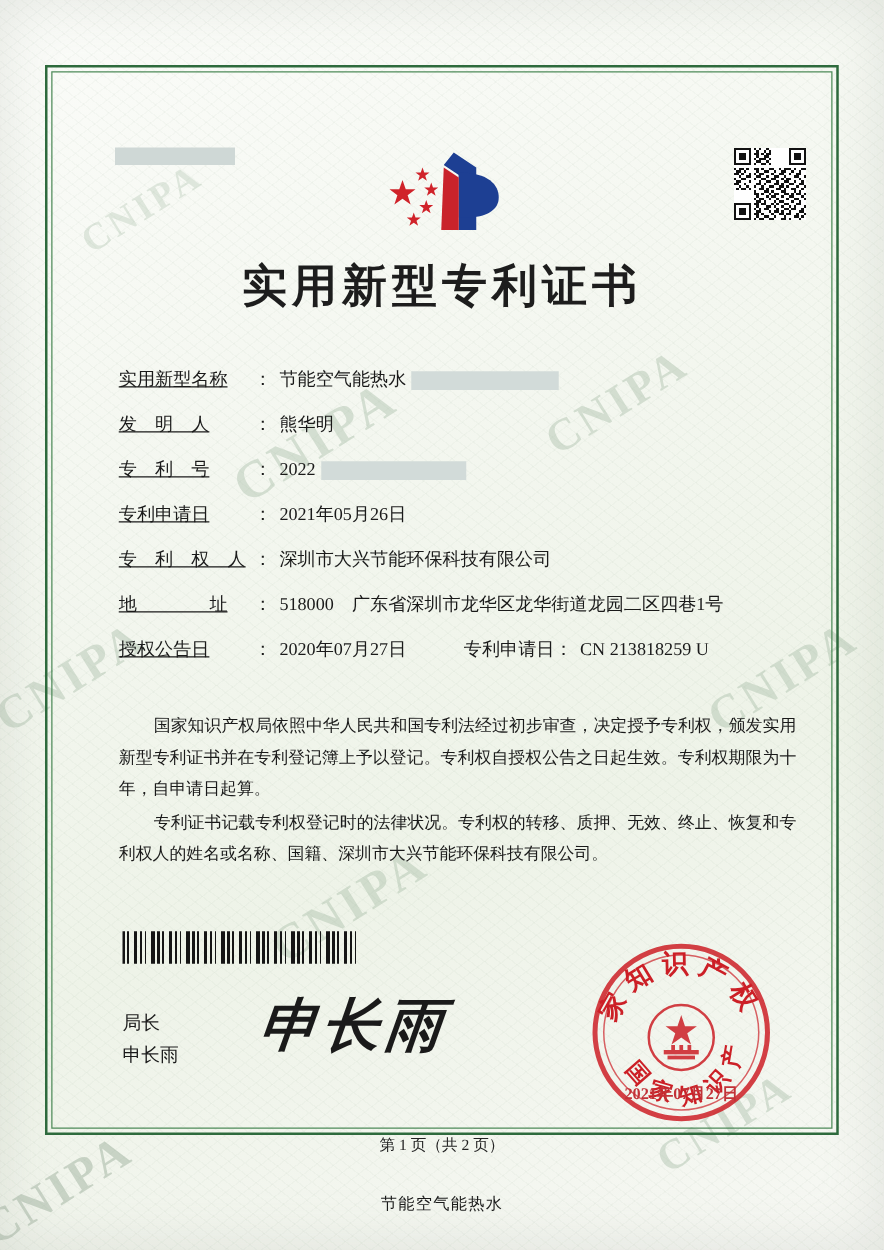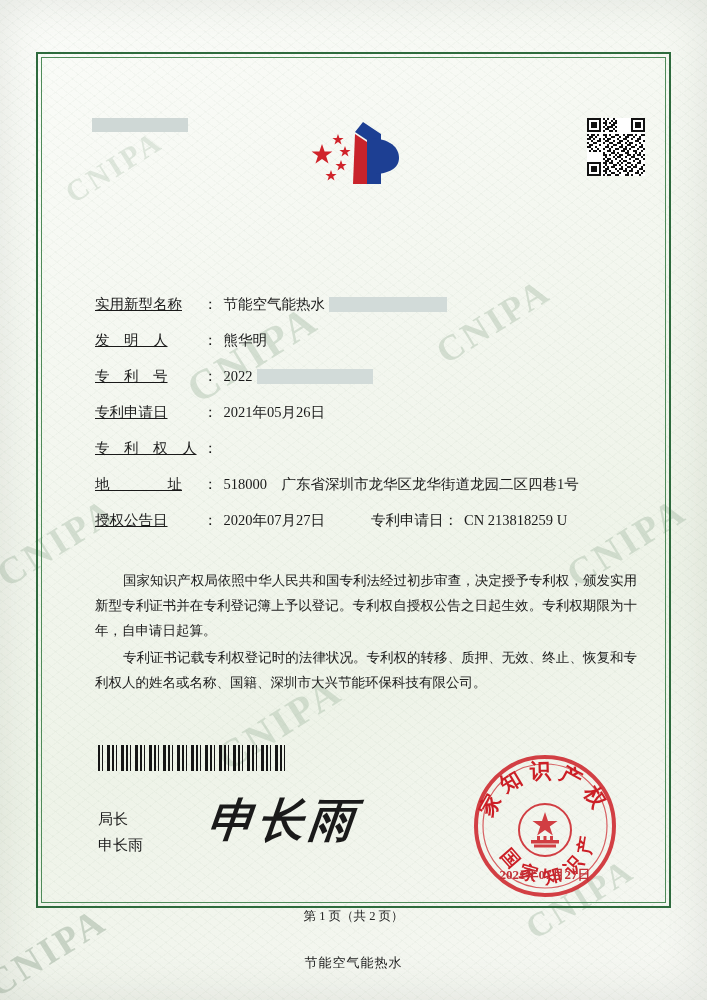--- a/index.html
+++ b/index.html
@@ -475,20 +475,21 @@
           <polygon points="27,26 29.6,33.4 37.4,33.4 31.1,38.1 33.5,45.6 27,41 20.5,45.6 22.9,38.1 16.6,33.4 24.4,33.4"></polygon>
           <polygon points="43,16 44.4,20 48.6,20 45.2,22.5 46.5,26.6 43,24.1 39.5,26.6 40.8,22.5 37.4,20 41.6,20"></polygon>
           <polygon points="50,28 51.4,32 55.6,32 52.2,34.5 53.5,38.6 50,36.1 46.5,38.6 47.8,34.5 44.4,32 48.6,32"></polygon>
           <polygon points="46,42 47.4,46 51.6,46 48.2,48.5 49.5,52.6 46,50.1 42.5,52.6 43.8,48.5 40.4,46 44.6,46"></polygon>
           <polygon points="36,52 37.4,56 41.6,56 38.2,58.5 39.5,62.6 36,60.1 32.5,62.6 33.8,58.5 30.4,56 34.6,56"></polygon>
         </g>
       </svg>
     </div>
   </div>
 
+  <div class="doc-title">实用新型专利证书</div>
 
   <div class="fields">
 
     <div class="field-row">
       <span class="f-label">实用新型名称</span>
       <span class="f-colon">：</span>
       <span class="f-value">节能空气能热水</span>
       <span class="redact w1"></span>
     </div>
 
@@ -507,20 +508,21 @@
 
     <div class="field-row">
       <span class="f-label">专利申请日</span>
       <span class="f-colon">：</span>
       <span class="f-value">2021年05月26日</span>
     </div>
 
     <div class="field-row">
       <span class="f-label">专　利　权　人</span>
       <span class="f-colon">：</span>
+      <span class="f-value">深圳市大兴节能环保科技有限公司</span>
     </div>
 
     <div class="field-row">
       <span class="f-label">地　　　　址</span>
       <span class="f-colon">：</span>
       <span class="f-value">518000　广东省深圳市龙华区龙华街道龙园二区四巷1号</span>
     </div>
 
     <div class="field-row two-col">
       <span class="f-label">授权公告日</span>

